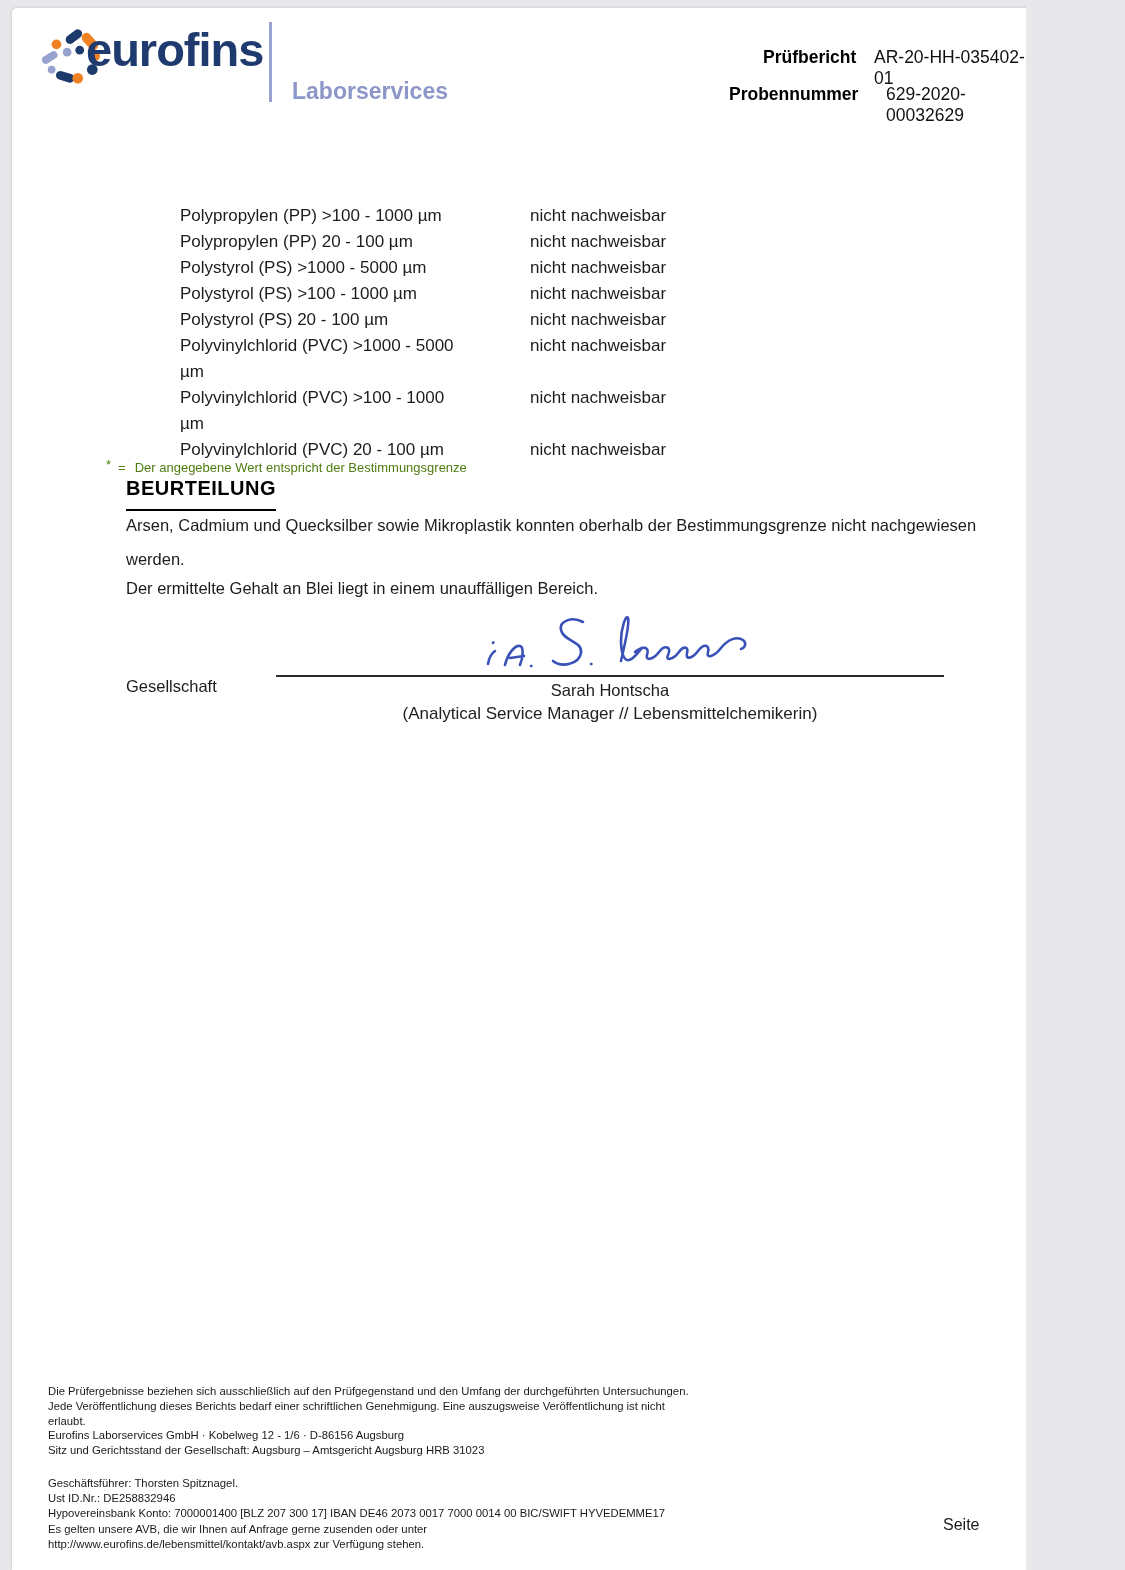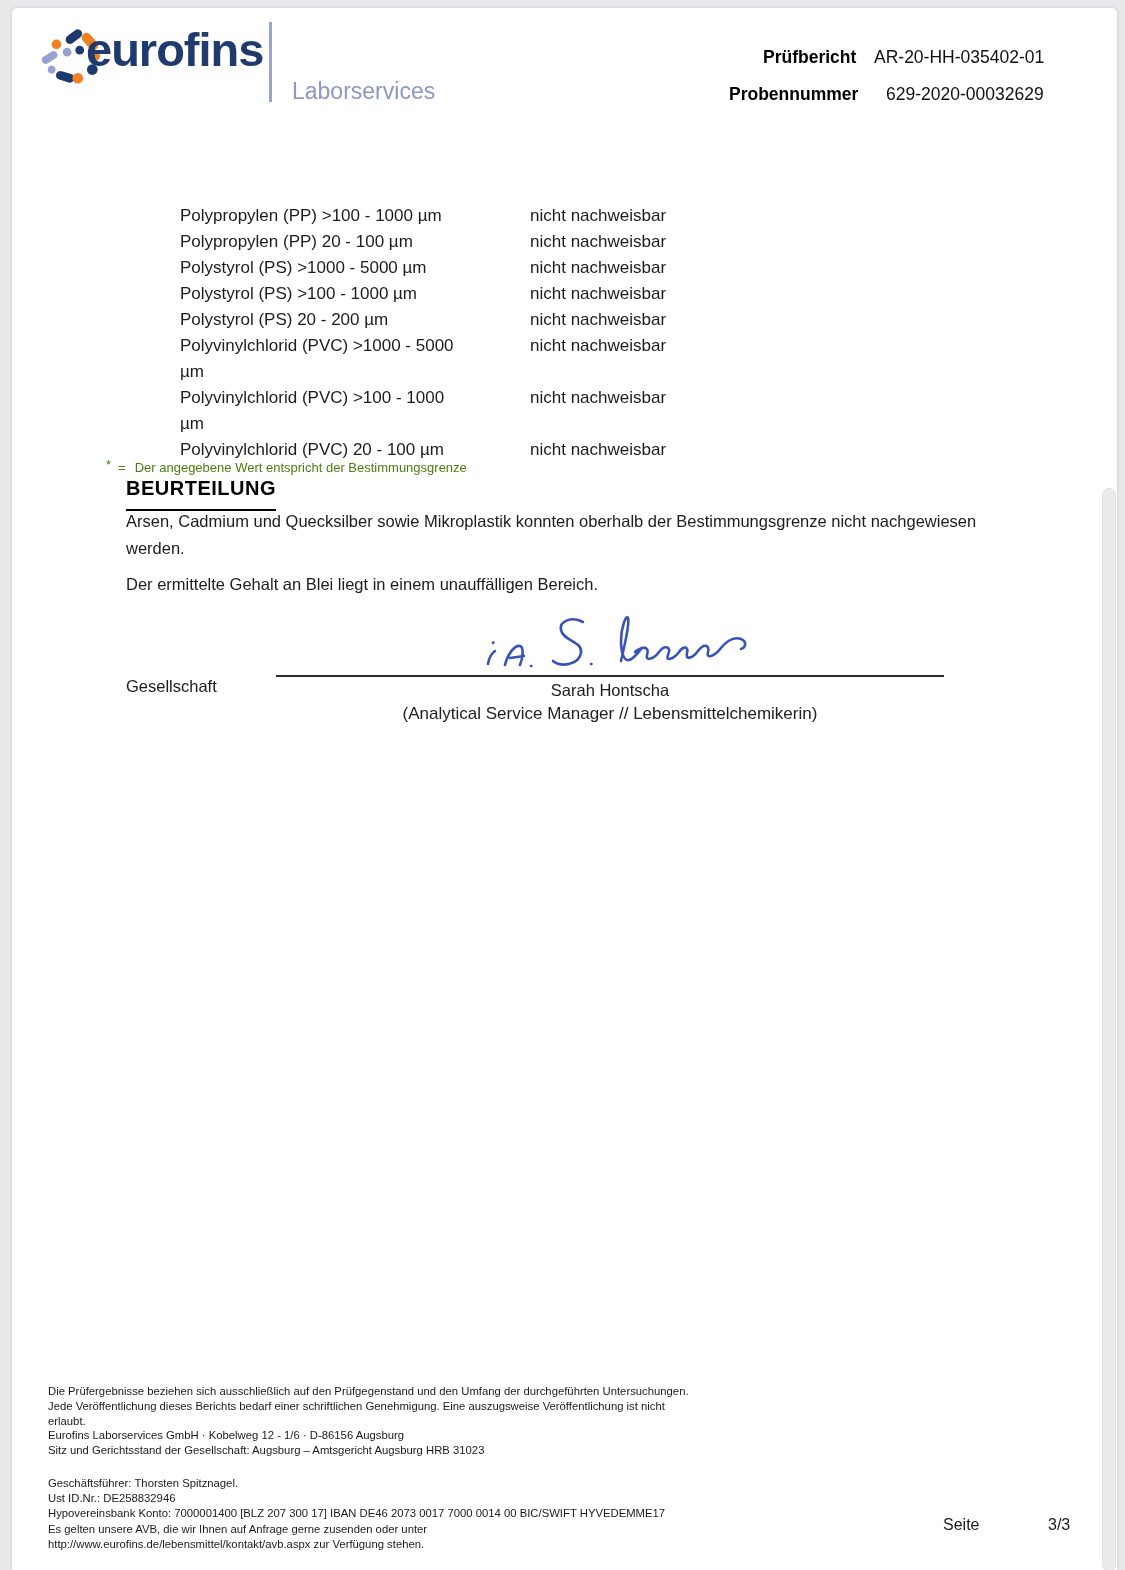--- a/index.html
+++ b/index.html
@@ -3,21 +3,21 @@
 <meta charset="utf-8">
 <style>
   html, body {
     margin: 0;
     padding: 0;
     background: #e8e8ea;
     font-family: "Liberation Sans", sans-serif;
   }
   .viewport {
     position: relative;
-    width: 1125px;
+    width: 1026px;
     height: 1570px;
     background: #e8e8ea;
     overflow: hidden;
   }
   .page {
     position: absolute;
     left: 12px;
     top: 8px;
     width: 1105px;
     height: 1562px;
@@ -36,21 +36,21 @@
     color: #1e3a6e;
   }
   .brand-divider {
     left: 269px; top: 22px;
     width: 3px; height: 80px;
     background: #9aa3cf;
   }
   .brand-division {
     left: 292px; top: 78px;
     font-size: 23px;
-    font-weight: normal;
+    font-weight: bold;
     color: #8d96c8;
   }
   .hdr-label { font-weight: bold; font-size: 17.5px; color: #000; }
   .hdr-value { font-size: 17.5px; color: #111; }
   .hdr-report-label   { left: 763px; top: 47px; }
   .hdr-report-value   { left: 874px; top: 47px; }
   .hdr-sample-label   { left: 729px; top: 84px; }
   .hdr-sample-value   { left: 886px; top: 84px; }
 
   
@@ -81,21 +81,21 @@
     font-weight: bold;
     letter-spacing: 0.5px;
     color: #000;
     border-bottom: 2.5px solid #000;
     padding-bottom: 9px;
   }
   .para {
     left: 126px;
     width: 900px;
     font-size: 16.5px;
-    line-height: 27px;
+    line-height: 34px;
     color: #1c1c1c;
   }
   .para-1 { top: 508px; }
   .para-2 { top: 571px; }
 
   
   .sig-ink { left: 425px; top: 606px; }
   .sig-line {
     left: 276px; top: 675px;
     width: 668px; height: 2px;
@@ -183,21 +183,21 @@
     </div>
     <div class="t-row">
       <span>Polystyrol (PS) &gt;1000 - 5000 µm</span>
       <span>nicht nachweisbar</span>
     </div>
     <div class="t-row">
       <span>Polystyrol (PS) &gt;100 - 1000 µm</span>
       <span>nicht nachweisbar</span>
     </div>
     <div class="t-row">
-      <span>Polystyrol (PS) 20 - 200 µm</span>
+      <span>Polystyrol (PS) 20 - 100 µm</span>
       <span>nicht nachweisbar</span>
     </div>
     <div class="t-row">
       <span>Polyvinylchlorid (PVC) &gt;1000 - 5000 µm</span>
       <span>nicht nachweisbar</span>
     </div>
     <div class="t-row">
       <span>Polyvinylchlorid (PVC) &gt;100 - 1000 µm</span>
       <span>nicht nachweisbar</span>
     </div>

